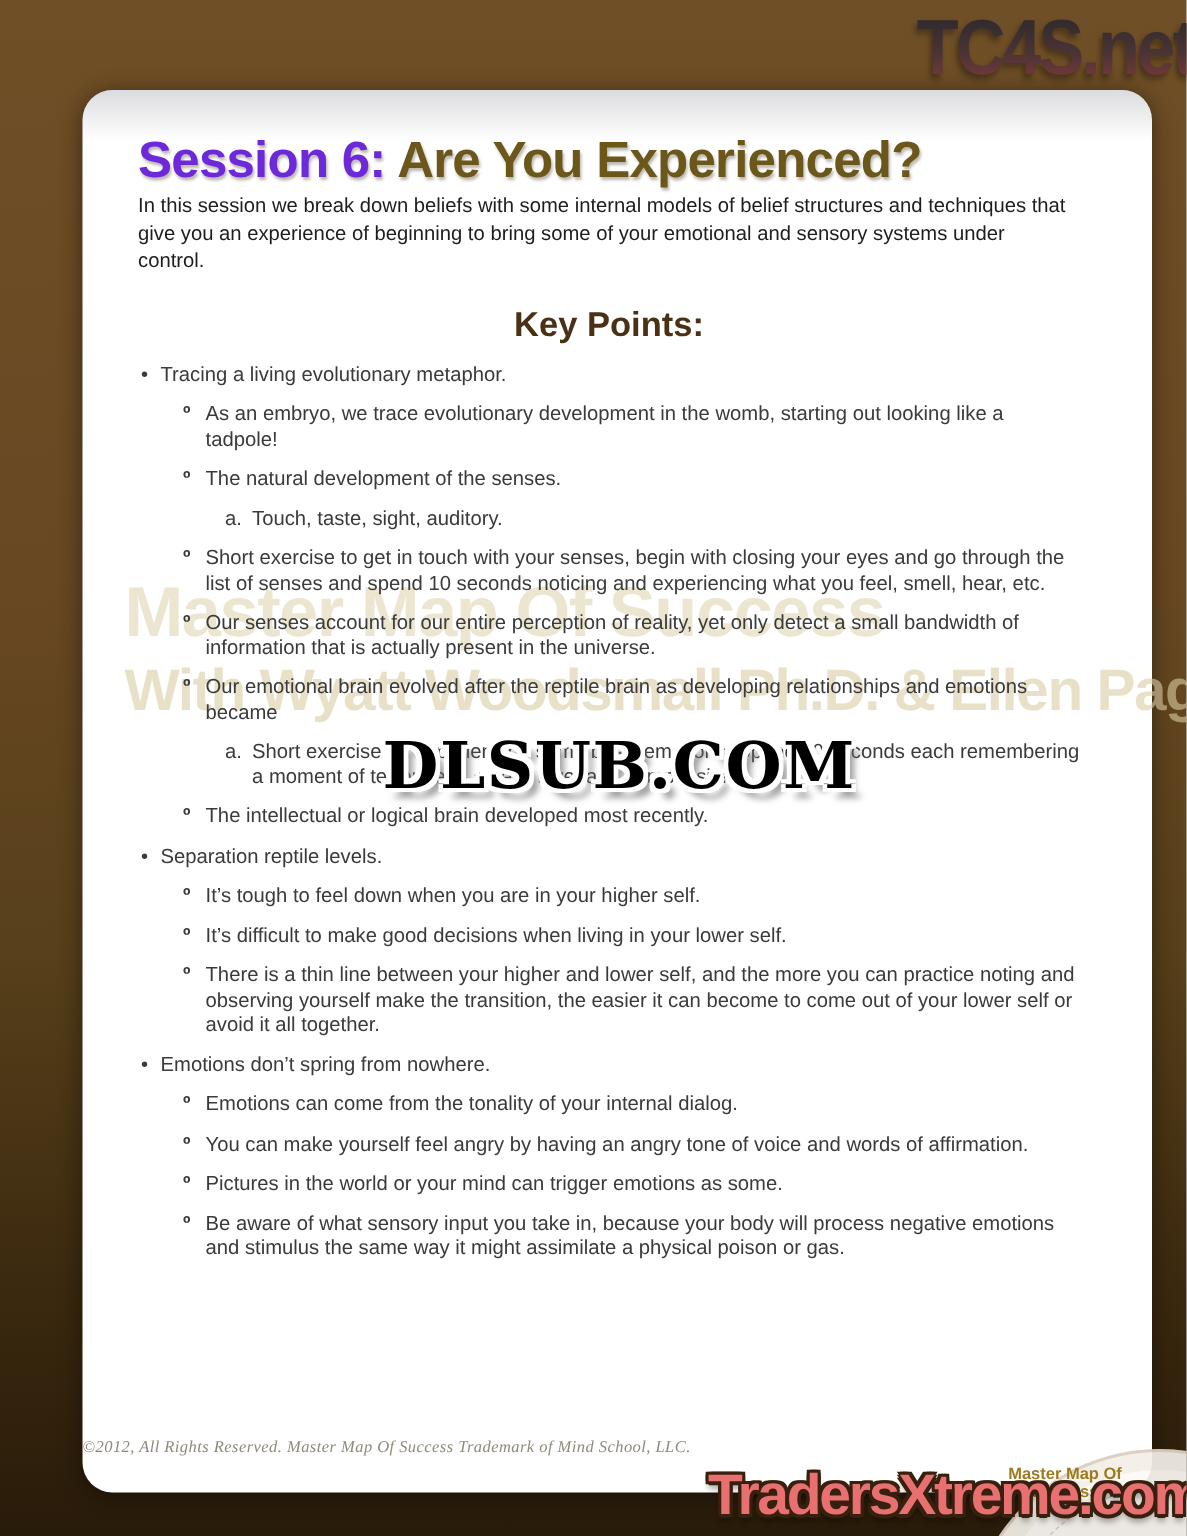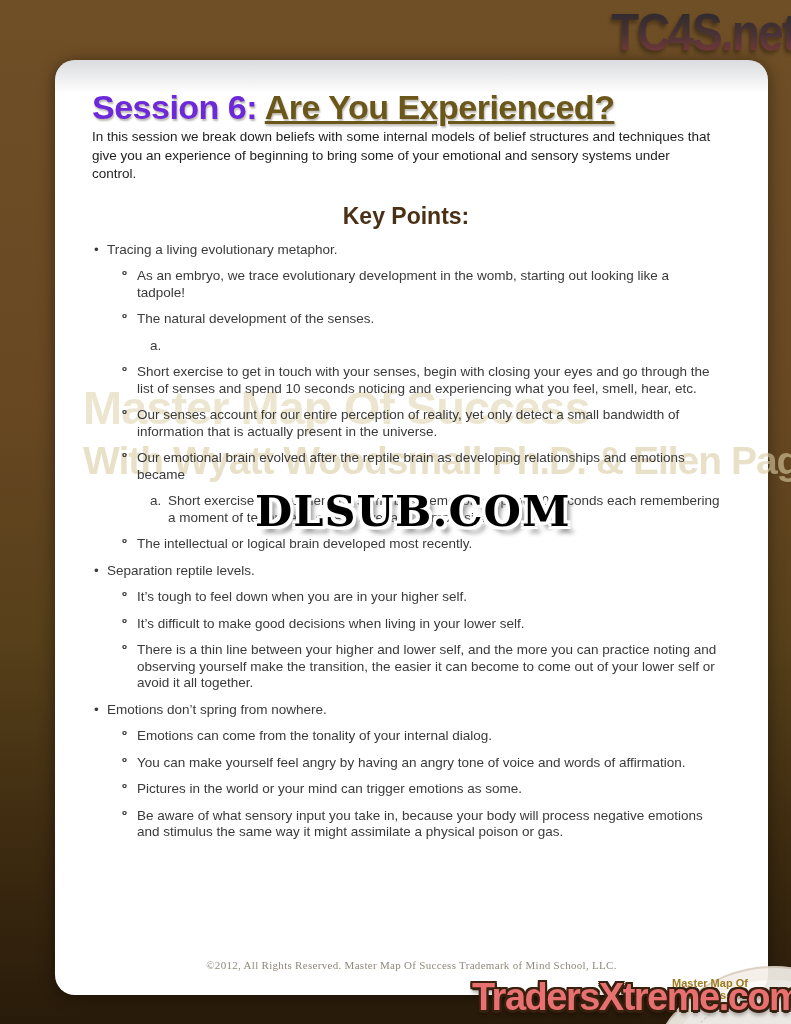--- a/index.html
+++ b/index.html
@@ -25,21 +25,21 @@
 
   .content { position:absolute; left:37px; top:26px; width:628px; z-index:2; }
 
   
   .title {
     font-size:34px; font-weight:bold; letter-spacing:-0.5px; line-height:42px;
     text-shadow: 1px 2px 2px rgba(60,50,30,0.35);
     white-space:nowrap;
   }
   .title .prefix   { color:#6d28d9; }
-  .title .hl       { color:#6b571a;text-decoration:underline; }
+  .title .hl       { color:#6b571a; }
 
   
   .intro {
     width:622px;
     font-size:13.5px; font-weight:normal; color:#1d1d1d; line-height:18.5px;
   }
 
   
   .keypoints {
     margin-top:18px; font-size:23px; font-weight:bold; color:#4a3116; line-height:28px;text-align:center;
@@ -52,23 +52,24 @@
   .lvl1 { padding-left:2px;  }
   .lvl1 .marker { width:13px; }
   .lvl2 { padding-left:30px; }
   .lvl2 .marker { width:15px; font-weight:bold; }
   .lvl3 { padding-left:58px; }
   .lvl3 .marker { width:18px; }
   .item .txt { flex:1 1 auto; }
 
   
   .copyright {
-    position:absolute; left:0; right:0; bottom:24px; text-align:center;
+    position:absolute; left:0; right:0; bottom:24px; text-align:left;
     font-family:"Liberation Serif", serif; font-size:11px; color:#8f8a7c; letter-spacing:0.3px;
     z-index:2;
+    font-style:italic;
   }
 
   
   .wm-tc4s {
     position:absolute; top:2px; right:-4px; z-index:7;
     font-size:52px; font-weight:bold; letter-spacing:-2px;
     transform:scaleX(0.88); transform-origin:right top;
     background: linear-gradient(180deg, #2e2a2d 15%, #4a3336 55%, #7b3a3a 90%);
     -webkit-background-clip:text; background-clip:text; color:transparent;
     filter: drop-shadow(-2px 3px 2px rgba(0,0,0,0.35));
@@ -148,20 +149,21 @@
       <div class="item lvl2">
           <span class="marker">º</span>
           <span class="txt">As an embryo, we trace evolutionary development in the womb, starting out looking like a tadpole!</span>
         </div>
       <div class="item lvl2">
           <span class="marker">º</span>
           <span class="txt">The natural development of the senses.</span>
         </div>
       <div class="item lvl3">
           <span class="marker">a.</span>
+          <span class="txt">Touch, taste, sight, auditory.</span>
         </div>
       <div class="item lvl2">
           <span class="marker">º</span>
           <span class="txt">Short exercise to get in touch with your senses, begin with closing your eyes and go through the list of senses and spend 10 seconds noticing and experiencing what you feel, smell, hear, etc.</span>
         </div>
       <div class="item lvl2">
           <span class="marker">º</span>
           <span class="txt">Our senses account for our entire perception of reality, yet only detect a small bandwidth of information that is actually present in the universe.</span>
         </div>
       <div class="item lvl2">

